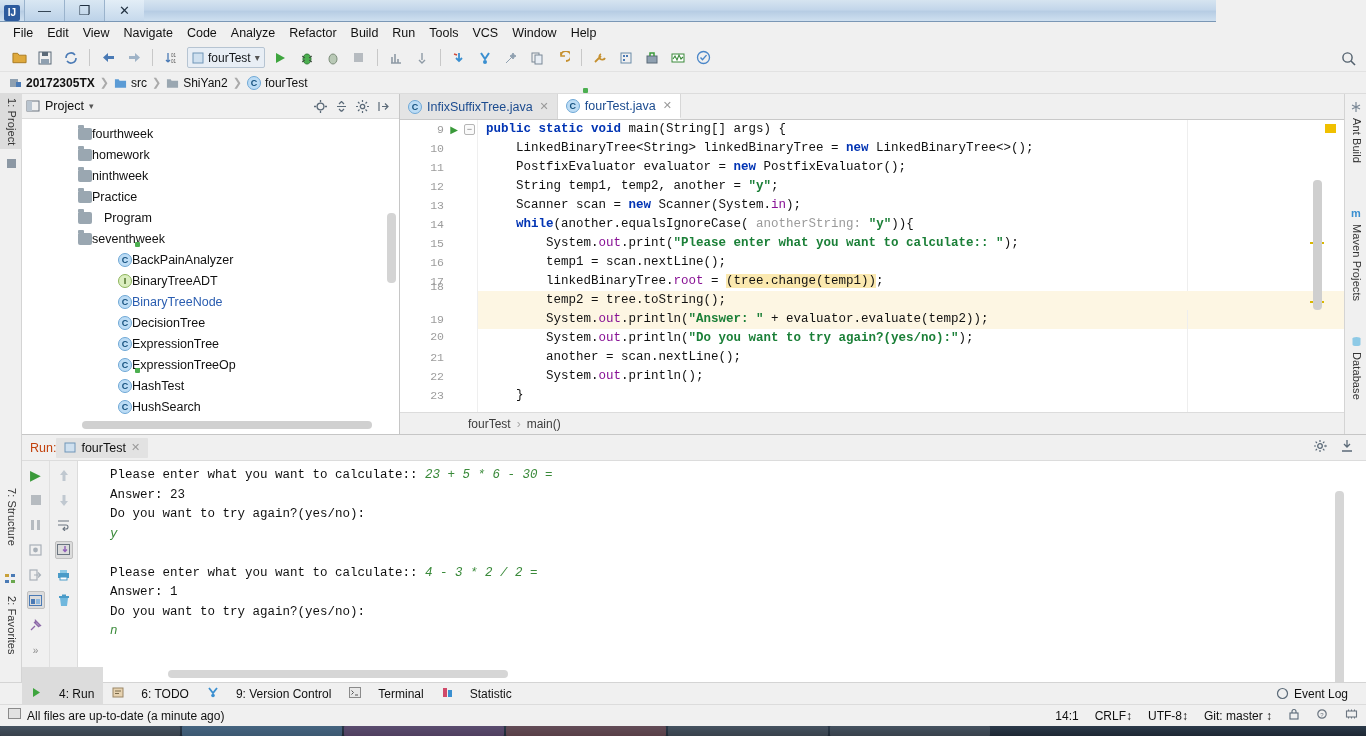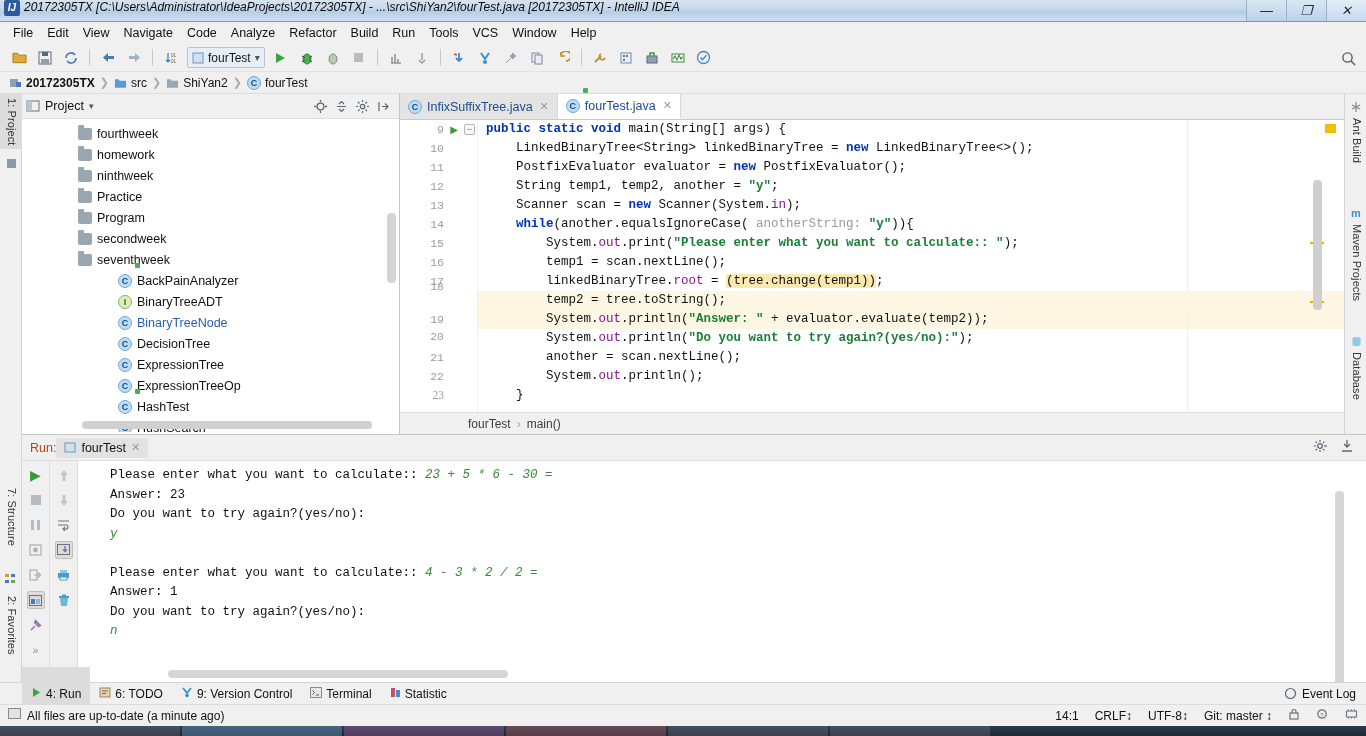--- a/index.html
+++ b/index.html
@@ -8,24 +8,24 @@
     overflow: hidden;
     font-family: "Liberation Sans", sans-serif;
     font-size: 12px;
     background: #f0f0f0;
     color: #1c1c1c;
   }
   #app { position: relative; width: 1366px; height: 736px; }
 
   
   .titlebar {
-    position: absolute; left: 0; top: 0; width: 1366px; height: 22px;
+    position: absolute; left: 0; top: 0; width: 1216px; height: 22px;
     background: linear-gradient(to bottom, #d6e4f0 0%, #c3d6ea 45%, #b7cde4 55%, #cfe0f0 100%);
     border-bottom: 1px solid #7a97b5;
-    display: flex; align-items: flex-start; font-style: italic;
+    display: flex; align-items: flex-end;
   }
   .tb-ico {
     width: 16px; height: 16px; margin: 0 4px 0 4px; flex: none;
     background: #2d5b9e; border-radius: 2px; color: #fff;
     font-size: 10px; font-weight: bold; line-height: 16px; text-align: center;
   }
   .tb-title {
     flex: 1; font-size: 12px; color: #0a0a0a; white-space: nowrap;
     overflow: hidden; text-overflow: clip;
   }
@@ -113,21 +113,21 @@
   .pp-actions { margin-left: auto; display: flex; align-items: center; gap: 6px; padding-right: 4px;}
   .pp-act { width: 15px; height: 15px; display: flex; align-items: center;
             justify-content: center; font-size: 12px; color: #555; }
   .tree { padding-top: 4px; overflow: hidden; height: 313px; position: relative; }
   .tnode {
     display: flex; align-items: center; height: 21px; padding-left: 56px;
     font-size: 12.5px; color: #111; white-space: nowrap;
   }
   .tnode.child { padding-left: 96px; }
   .tnode .arrow { position: absolute; left: 60px; width: 12px; color: #5a5a5a; font-size: 10px; }
-  .tnode .tname { margin-left: 5px; }
+  .tnode .tname { }
   .tnode.selected-blue .tname { color: #2a5db0; }
   .ico-folder {
     width: 14px; height: 12px; background: #9aa7b1; border-radius: 1px 2px 2px 2px;
     position: relative; flex: none;
   }
   .ico-folder:after {
     content:''; position:absolute; left:0; top:-3px; width:6px; height:3px;
     background:#9aa7b1; border-radius:1px 1px 0 0;
   }
   .ico-class {
@@ -267,25 +267,25 @@
     position: absolute; left: 90px; bottom: 5px; height: 8px; width: 340px;
     background: #d6d6d6; border-radius: 4px;
   }
 
   
   .bottombar {
     position: absolute; left: 0; top: 682px; width: 1366px; height: 22px;
     background: #f0f0f0; display: flex; align-items: center; padding-left: 22px;
     border-top: 1px solid #d4d4d4;
   }
-  .btab { display: flex; align-items: center; gap: 4px; padding: 20px 9px;
+  .btab { display: flex; align-items: center; gap: 17px; padding: 20px 9px;
           font-size: 12px; color: #111; }
   .btab.active { background: #dcdcdc; }
   .bottombar .br { margin-left: auto; display: flex; align-items: center;
-                   gap: 5px; padding-right: 10px; font-size: 12px; color: #111; }
+                   gap: 5px; padding-right: 18px; font-size: 12px; color: #111; }
 
   
   .statusbar {
     position: absolute; left: 0; top: 704px; width: 1366px; height: 22px;
     background: #f0f0f0; display: flex; align-items: center; padding-left: 8px;
     border-top: 1px solid #dcdcdc; gap: 6px;
   }
   .sb-text { font-size: 12px; color: #111; }
   .sb-right { margin-left: auto; display: flex; align-items: center; gap: 16px; padding-right: 8px; }
   .sb-right span { font-size: 12px; color: #111; }
@@ -301,21 +301,20 @@
   .tk.b { background: rgba(200,120,200,0.30); }
   .tk.c { background: rgba(230,120,120,0.30); }
 </style>
 </head>
 <body>
 
 <div id="app">
 
   <div class="titlebar">
     <div class="tb-ico">IJ</div>
-    <div class="tb-title">20172305TX [C:\Users\Administrator\IdeaProjects\20172305TX] - ...\src\ShiYan2\fourTest.java [20172305TX] - IntelliJ IDEA</div>
     <div class="tb-btns">
       <div class="tb-btn">—</div>
       <div class="tb-btn">❐</div>
       <div class="tb-btn close">✕</div>
     </div>
   </div>
 
   <div class="menubar">
     <div class="menu-item">File</div>
     <div class="menu-item">Edit</div>
@@ -602,29 +601,24 @@
       <div class="tnode" style="position:relative;">
         <span class="arrow">❯</span>
         <span class="ico-folder"></span>
         <span class="tname">ninthweek</span>
       </div>
       <div class="tnode" style="position:relative;">
         <span class="arrow">❯</span>
         <span class="ico-folder"></span>
         <span class="tname">Practice</span>
       </div>
-      <div class="tnode" style="position:relative;">
+      <div class="tnode" style="position:relative;gap:12px;">
         <span class="arrow">❯</span>
         <span class="ico-folder"></span>
         <span class="tname">Program</span>
-      </div>
-      <div class="tnode" style="position:relative;">
-        <span class="arrow">❯</span>
-        <span class="ico-folder"></span>
-        <span class="tname">secondweek</span>
       </div>
       <div class="tnode" style="position:relative;">
         <span class="arrow">❨</span>
         <span class="ico-folder"></span>
         <span class="tname">seventhweek</span>
       </div>
 
       <div class="tnode child">
         <span class="ico-class runnable">C</span>
         <span class="tname">BackPainAnalyzer</span>
@@ -688,21 +682,21 @@
         <div class="gline" style="top:76px;">13</div>
         <div class="gline" style="top:95px;">14</div>
         <div class="gline" style="top:114px;">15</div>
         <div class="gline" style="top:133px;">16</div>
         <div class="gline" style="top:152px;">17</div>
         <div class="gline" style="top:157px;">18</div>
         <div class="gline" style="top:190px;">19</div>
         <div class="gline" style="top:207px;">20</div>
         <div class="gline" style="top:228px;">21</div>
         <div class="gline" style="top:247px;">22</div>
-        <div class="gline" style="top:266px;font-family:Liberation Serif, serif;">23</div>
+        <div class="gline" style="top:266px;">23</div>
         <div class="run-marker" style="top:0px;">▶</div>
         <div class="fold-marker" style="top:0px;">−</div>
       </div>
 
       <div class="codelines">
         <div class="cline"><span class="k">public static void </span>main(String[] args) {</div>
         <div class="cline">    LinkedBinaryTree&lt;String&gt; linkedBinaryTree = <span class="k">new </span>LinkedBinaryTree&lt;&gt;();</div>
         <div class="cline">    PostfixEvaluator evaluator = <span class="k">new </span>PostfixEvaluator();</div>
         <div class="cline">    String temp1, temp2, another = <span class="s">"y"</span>;</div>
         <div class="cline">    Scanner scan = <span class="k">new </span>Scanner(System.<span class="f">in</span>);</div>

